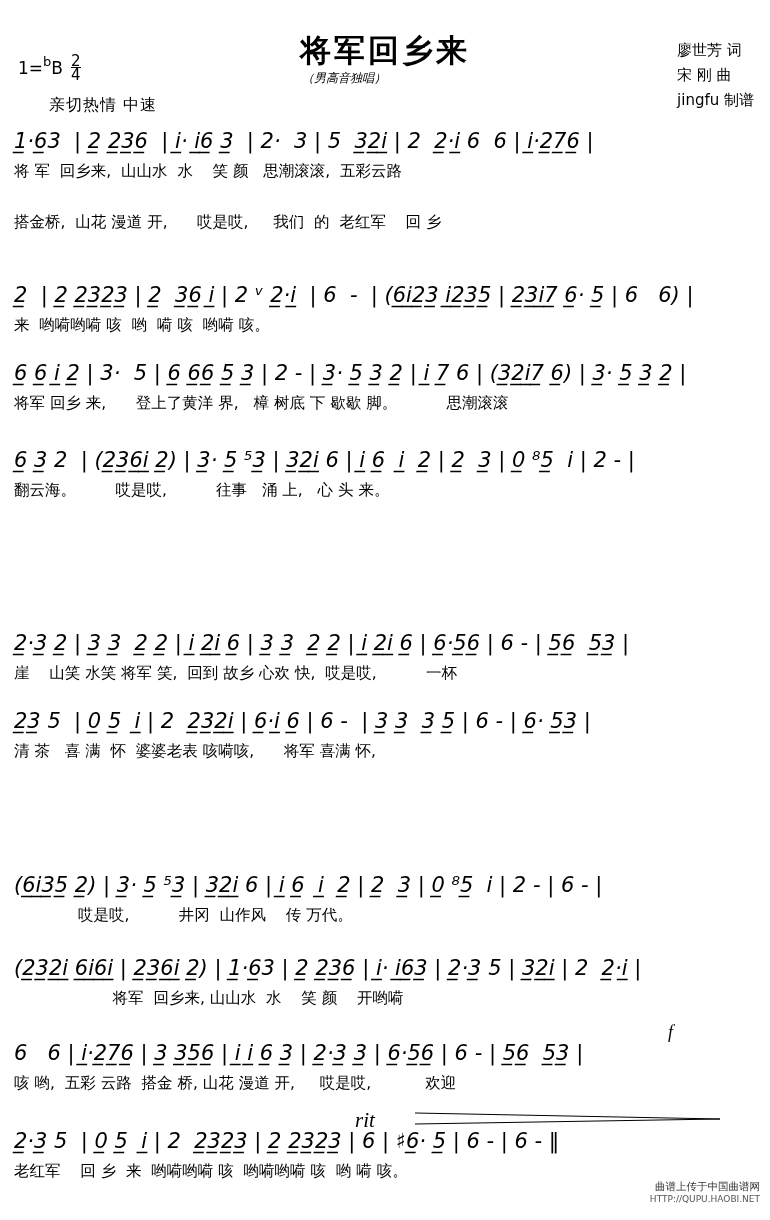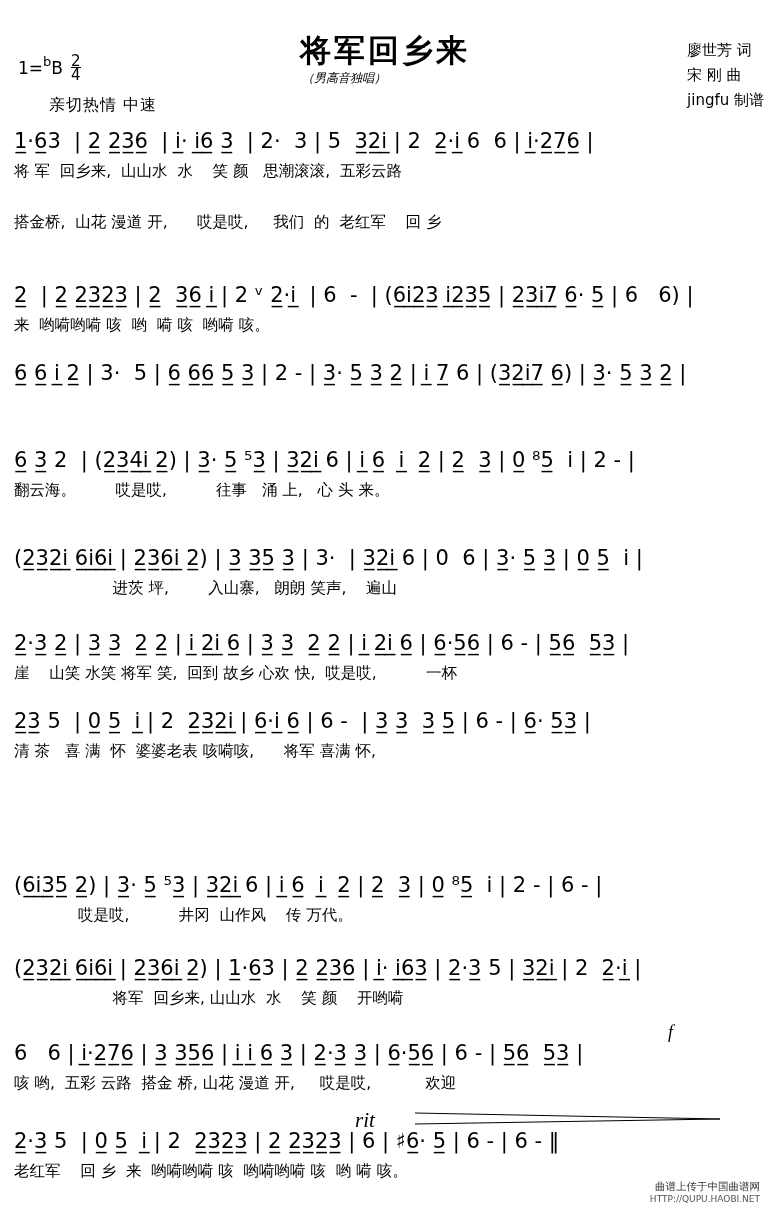--- a/index.html
+++ b/index.html
@@ -23,21 +23,21 @@
     letter-spacing:3px;
   }
   .subtitle{
     position:absolute;top:70px;left:0;width:688px;
     text-align:center;
     font-family:"DejaVu Sans", sans-serif;
     font-size:12px;
     font-style:italic;
   }
   .credits{
-    position:absolute;top:38px;right:6px;
+    position:absolute;top:38px;right:16px;
     font-family:"DejaVu Sans", sans-serif;
     font-size:15px;
     line-height:25px;
     text-align:left;
   }
   .credits div{white-space:nowrap;}
 
   .keysig{
     position:absolute;top:58px;left:18px;
     font-family:"DejaVu Sans", sans-serif;
@@ -65,20 +65,21 @@
 
   
   .row{position:absolute;left:14px;width:742px;}
   .notes{
     font-family:"DejaVu Sans", sans-serif;
     font-size:21px;
     letter-spacing:0px;
     white-space:pre;
     height:26px;
     line-height:26px;
+    font-style:italic;
   }
   .lyrics{
     font-family:"DejaVu Sans", sans-serif;
     font-size:15.5px;
     white-space:pre;
     height:22px;
     line-height:22px;
     margin-top:6px;
   }
 
@@ -124,28 +125,25 @@
     </div>
   <div class="row" style="top:205px">
       <div class="lyrics">搭金桥,  山花 漫道 开,      哎是哎,     我们  的  老红军    回 乡</div>
     </div>
   <div class="row" style="top:282px">
       <div class="notes">2̲  | 2̲ 2̲3̲2̲3̲ | 2̲  3̲6̲ i̲ | 2 ᵛ 2̲·i̲  | 6  -  | (6̲i̲2̲3̲ i̲2̲3̲5̲ | 2̲3̲i̲7̲ 6̲· 5̲ | 6   6) |</div>
       <div class="lyrics">来  哟嗬哟嗬 咳  哟  嗬 咳  哟嗬 咳。</div>
     </div>
   <div class="row" style="top:360px">
       <div class="notes">6̲ 6̲ i̲ 2̲ | 3·  5 | 6̲ 6̲6̲ 5̲ 3̲ | 2 - | 3̲· 5̲ 3̲ 2̲ | i̲ 7̲ 6 | (3̲2̲i̲7̲ 6̲) | 3̲· 5̲ 3̲ 2̲ |</div>
+      <div class="lyrics">将军 回乡 来,      登上了黄洋 界,   樟 树底 下 歇歇 脚。          思潮滚滚</div>
     </div>
   <div class="row" style="top:447px">
-      <div class="notes">6̲ 3̲ 2  | (2̲3̲4̲i̲ 2̲) | 3̲· 5̲ ⁵3̲ | 3̲2̲i̲ 6 | i̲ 6̲  i̲  2̲ | 2̲  3̲ | 0̲ ⁸5̲  i | 2 - |</div>
+      <div class="notes">6̲ 3̲ 2  | (2̲3̲6̲i̲ 2̲) | 3̲· 5̲ ⁵3̲ | 3̲2̲i̲ 6 | i̲ 6̲  i̲  2̲ | 2̲  3̲ | 0̲ ⁸5̲  i | 2 - |</div>
       <div class="lyrics">翻云海。        哎是哎,          往事   涌 上,   心 头 来。</div>
-    </div>
-  <div class="row" style="top:545px">
-      <div class="notes">(2̲3̲2̲i̲ 6̲i̲6̲i̲ | 2̲3̲6̲i̲ 2̲) | 3̲ 3̲5̲ 3̲ | 3·  | 3̲2̲i̲ 6 | 0  6 | 3̲· 5̲ 3̲ | 0̲ 5̲  i |</div>
-      <div class="lyrics">                    进茨 坪,        入山寨,   朗朗 笑声,    遍山</div>
     </div>
   <div class="row" style="top:630px">
       <div class="notes">2̲·3̲ 2̲ | 3̲ 3̲  2̲ 2̲ | i̲ 2̲i̲ 6̲ | 3̲ 3̲  2̲ 2̲ | i̲ 2̲i̲ 6̲ | 6̲·5̲6̲ | 6 - | 5̲6̲  5̲3̲ |</div>
       <div class="lyrics">崖    山笑 水笑 将军 笑,  回到 故乡 心欢 快,  哎是哎,          一杯</div>
     </div>
   <div class="row" style="top:708px">
       <div class="notes">2̲3̲ 5  | 0̲ 5̲  i̲ | 2  2̲3̲2̲i̲ | 6̲·i̲ 6̲ | 6 -  | 3̲ 3̲  3̲ 5̲ | 6 - | 6̲· 5̲3̲ |</div>
       <div class="lyrics">清 茶   喜 满  怀  婆婆老表 咳嗬咳,      将军 喜满 怀,</div>
     </div>
   <div class="row" style="top:872px">

